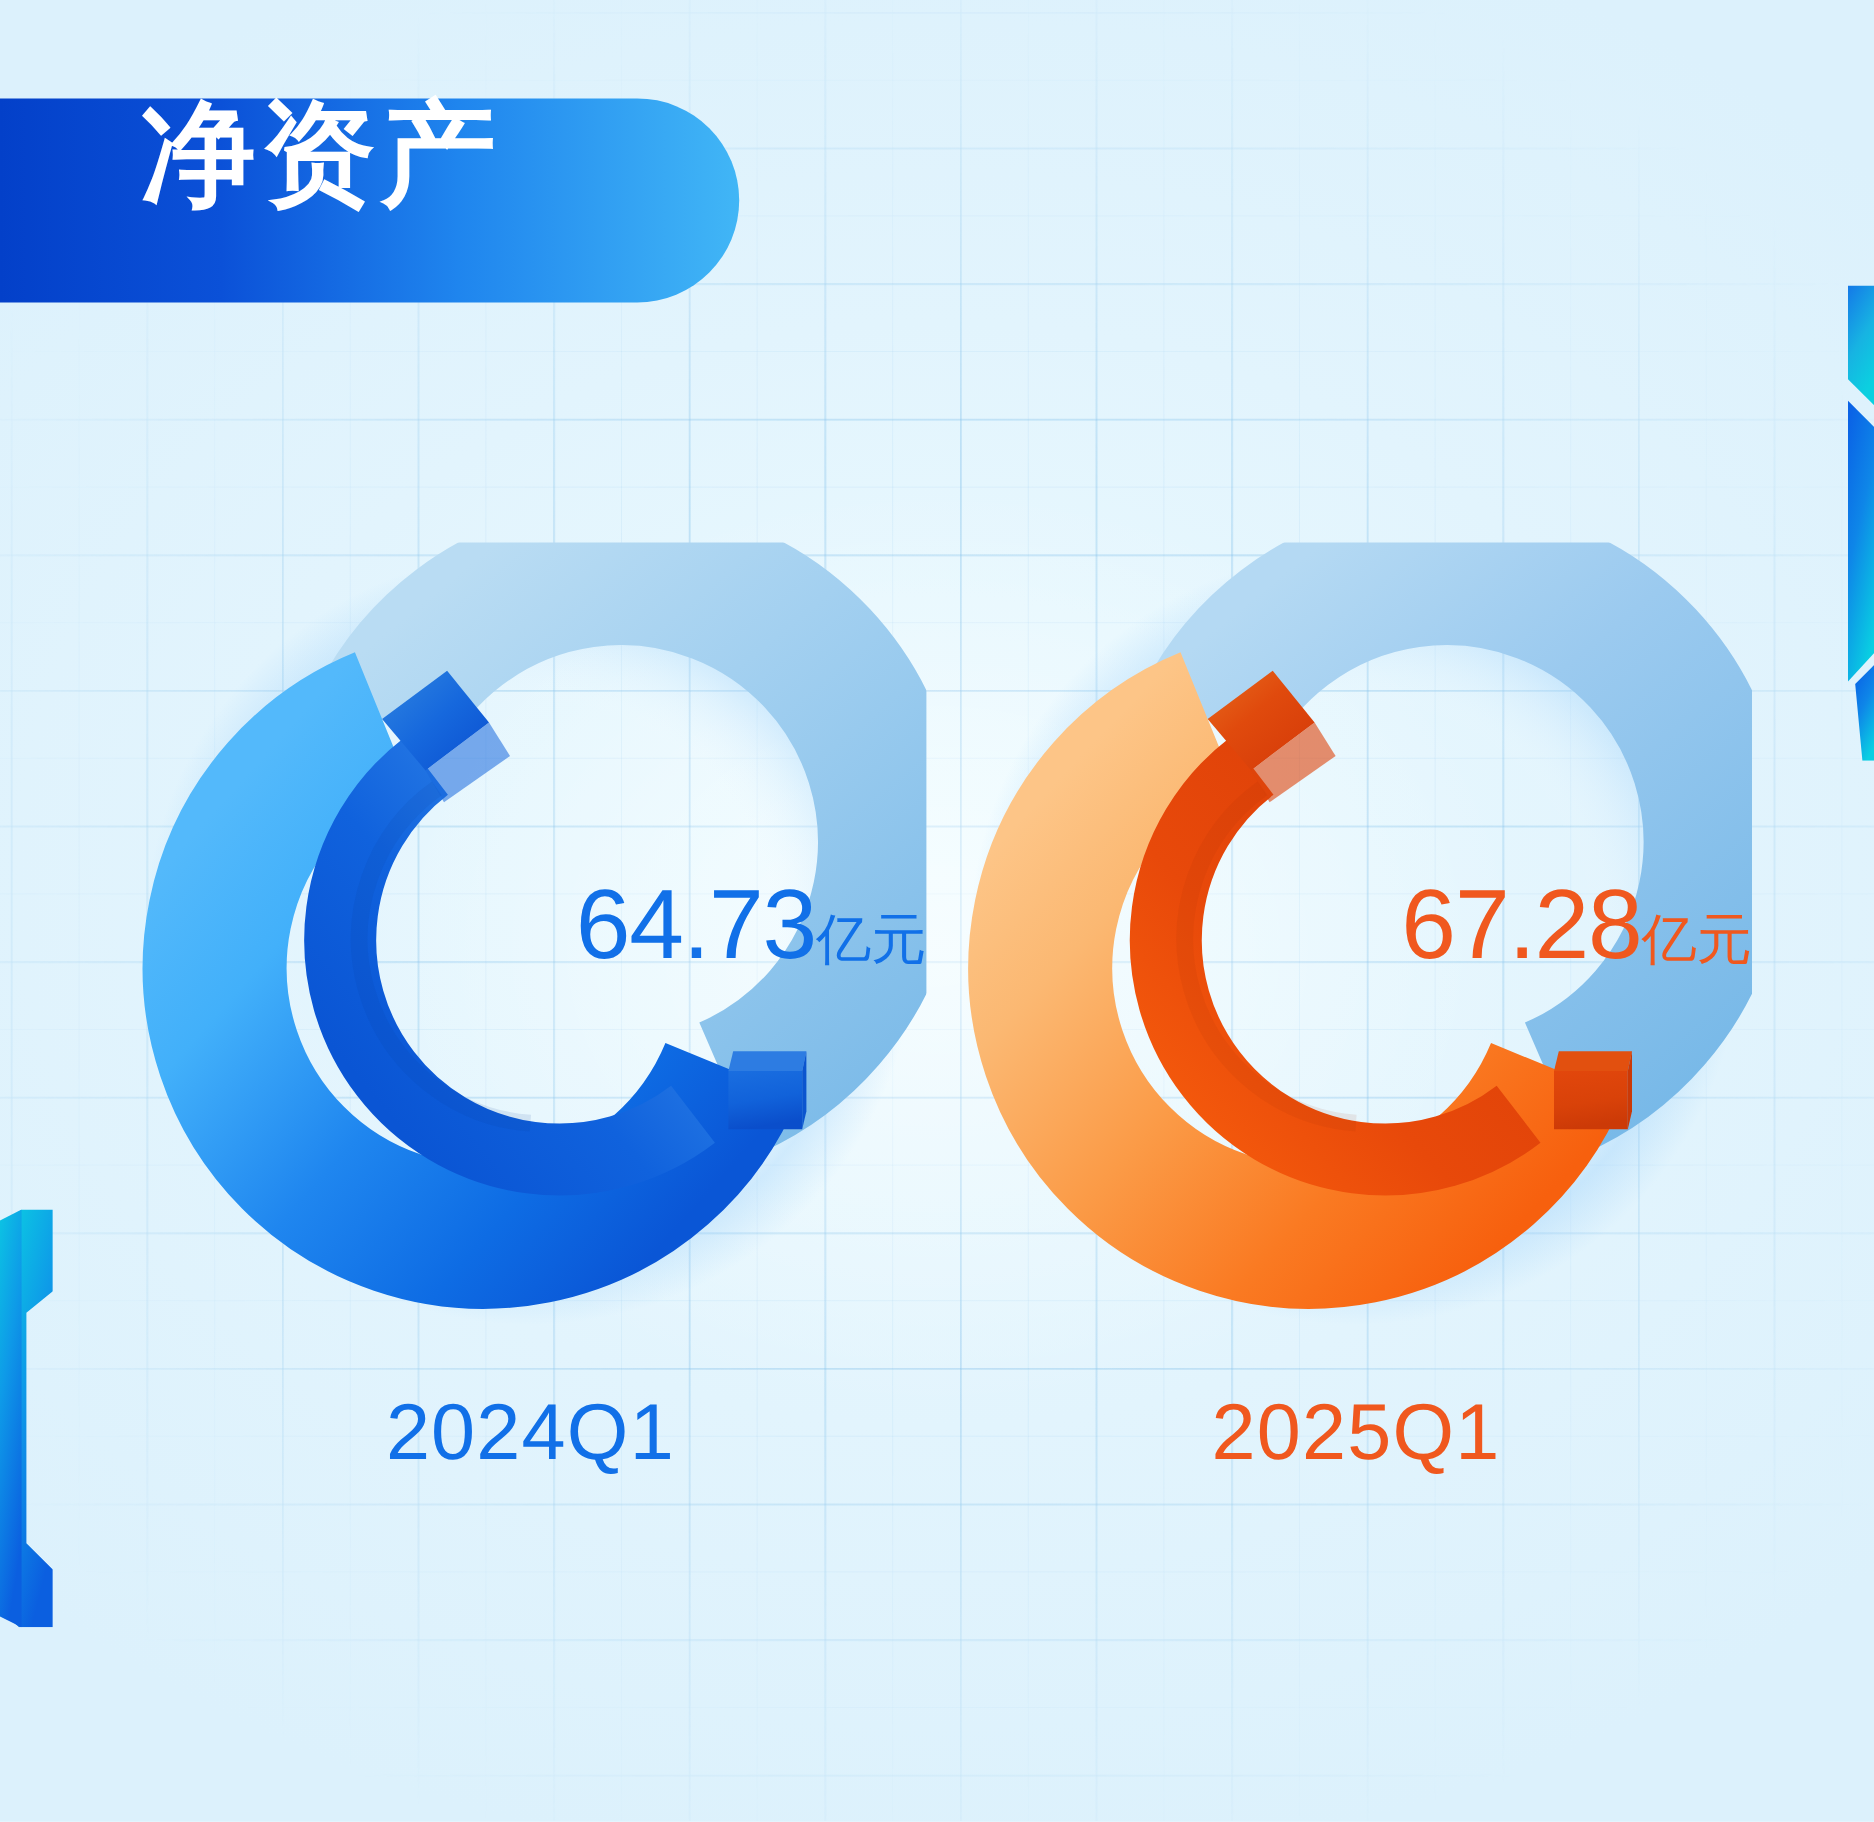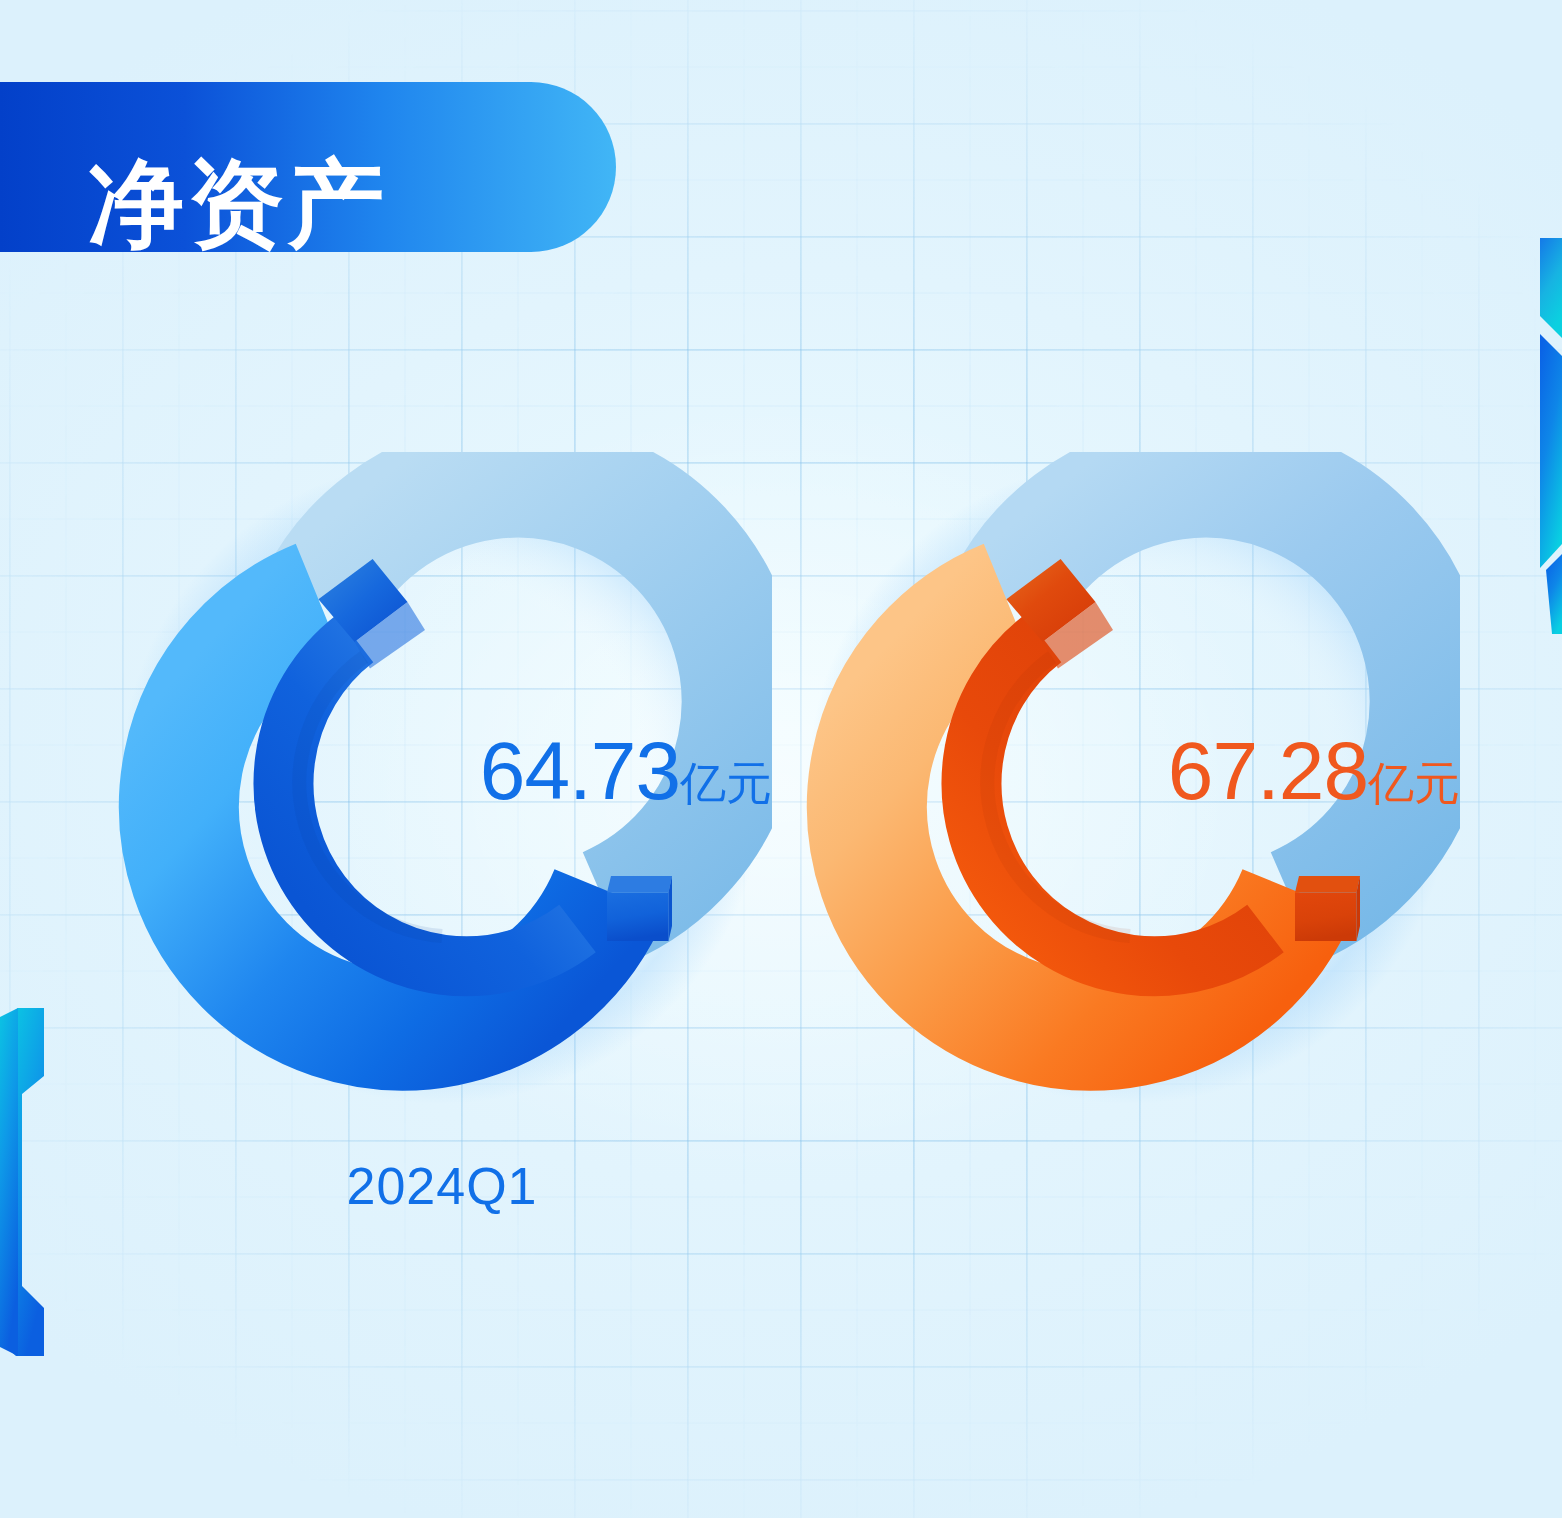--- a/index.html
+++ b/index.html
@@ -49,23 +49,23 @@
   
   .title-badge {
     position: absolute;
     left: 0;
     top: 82px;
     width: 616px;
     height: 170px;
     border-radius: 0 85px 85px 0;
     background: linear-gradient(90deg, #0340c9 0%, #0b51d8 30%, #1f85ee 62%, #41b6f6 100%);
     display: flex;
-    align-items: flex-end;
+    align-items: flex-start;
     box-sizing: border-box;
-    padding-left: 88px;
+    padding-left: 117px;
   }
   .title-text {
     color: #ffffff;
     font-size: 96px;
     font-weight: 700;
     letter-spacing: 4px;
     line-height: 1;
     white-space: nowrap;
   }
 
@@ -131,21 +131,21 @@
   }
   .blue-text   { color: #1170e8; }
   .orange-text { color: #f0581e; }
 
   .period-label {
     position: absolute;
     left: 0;
     top: 708px;
     width: 660px;
     text-align: center;
-    font-size: 52px;
+    font-size: 66px;
     font-weight: 400;
     line-height: 1;
     letter-spacing: 1px;
   }
 </style>
 </head>
 <body>
 
 <div id="stage">
 
@@ -329,16 +329,17 @@
         <polygon points="495.0,440.5 556.5,440.5 560.0,424.0 499.0,424.0" fill="#e2500f"></polygon>
         <polygon points="556.5,440.5 560.0,424.0 560.0,474.0 556.5,489.0" fill="#cb3907"></polygon>
 
         <path d="M 252 205 A 154 154 0 0 0 330 484" fill="none" stroke="rgba(160,40,0,0.09)" stroke-width="14"></path>
       </svg>
 
       <div class="center-value">
         <span class="value-num orange-text">67.28</span><span class="value-unit orange-text">亿元</span>
       </div>
 
+      <div class="period-label orange-text">2025Q1</div>
     </div>
 
   </div>
 </div>
 
 </body></html>

